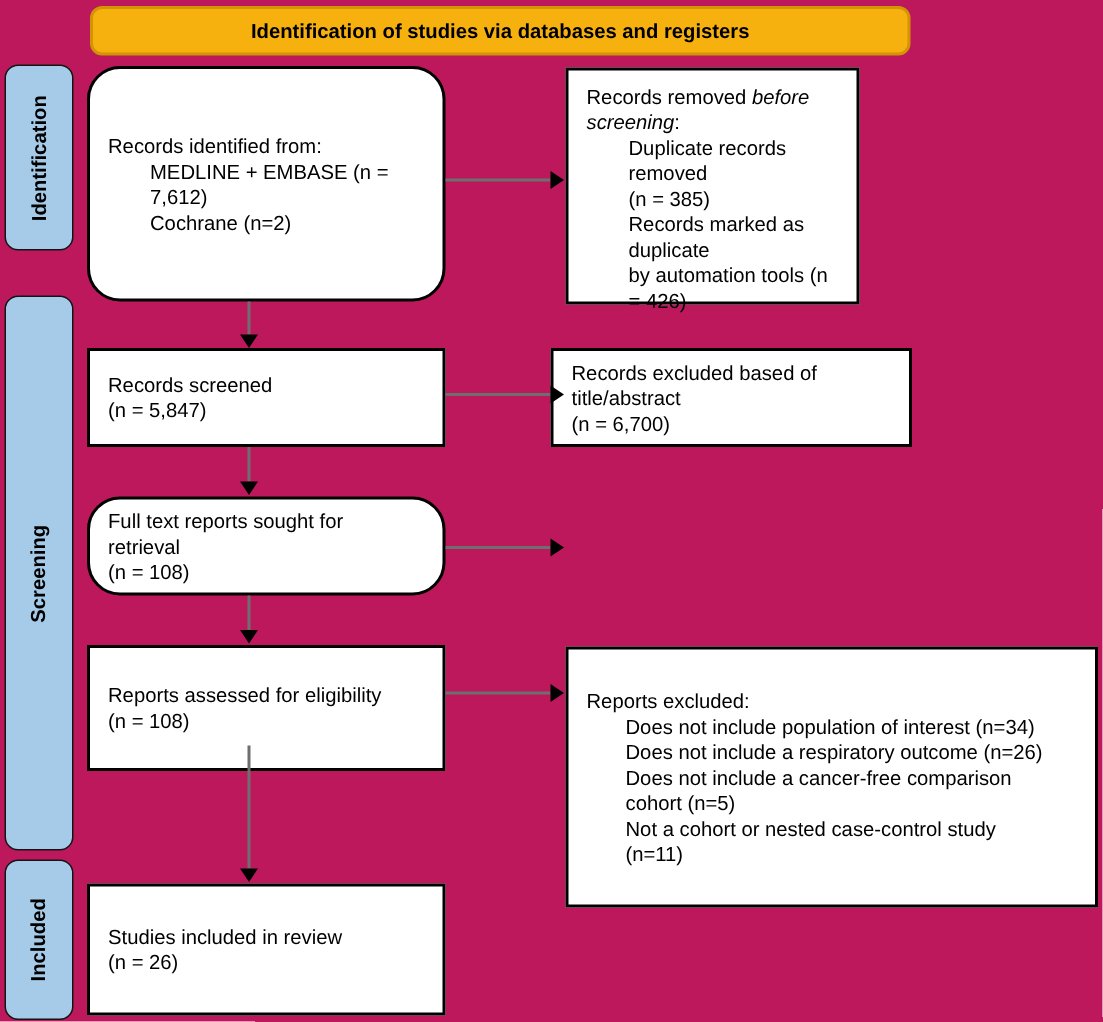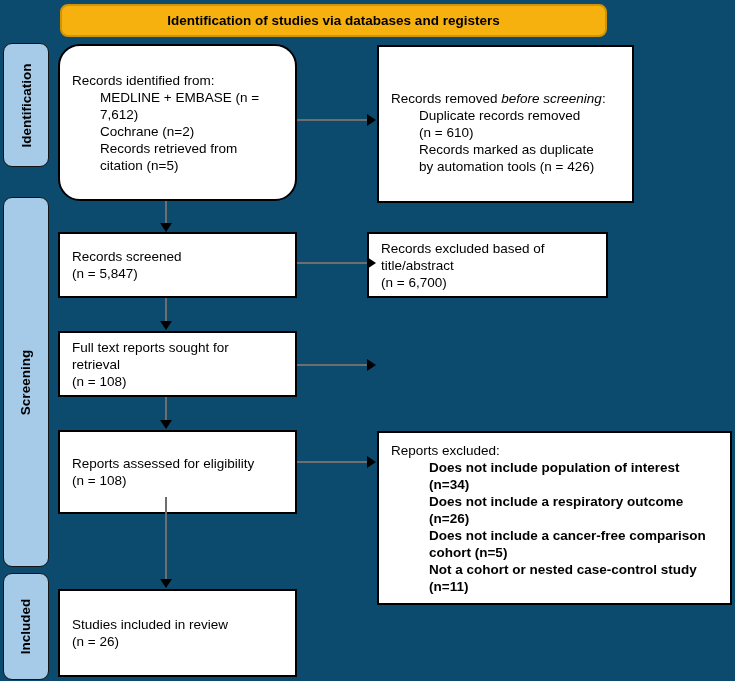--- a/index.html
+++ b/index.html
@@ -1,17 +1,17 @@
 <!DOCTYPE html>
 <html><head>
 <meta charset="utf-8">
 <style>
   html,body{margin:0;padding:0;background:#fff;}
   #canvas{
-    position:relative;width:735px;height:681px;background:#0c4a6e;overflow:hidden;
+    position:relative;width:735px;height:681px;background:#be185d;overflow:hidden;
     font-family:"Liberation Sans",sans-serif;font-size:13.5px;line-height:17px;color:#000;
   }
   
   .banner{
     position:absolute;left:60px;top:4px;width:547px;height:33px;box-sizing:border-box;
     background:#F6B10E;border:2px solid #D29403;border-radius:8px;
     display:flex;align-items:center;justify-content:center;font-weight:bold;
   }
   
   .stage{
@@ -20,21 +20,21 @@
     display:flex;align-items:center;justify-content:center;
   }
   .vtext{transform:rotate(-90deg);white-space:nowrap;font-weight:bold;}
   
   .fbox{
     position:absolute;background:#fff;border:2px solid #000;box-sizing:border-box;
     padding:4px 12px;display:flex;flex-direction:column;justify-content:center;
   }
   .btext{white-space:pre-line;}
   .bitem{margin-left:28px;white-space:pre-line;}
-  .fbox.reports-excluded .bitem{margin-left:38px;font-weight:bold;}
+  .fbox.reports-excluded .bitem{margin-left:26px;}
   em{font-style:italic;}
   
   .arrow-v{position:absolute;width:2px;background:#6E6E6E;}
   .arrow-v::after{
     content:"";position:absolute;left:-5px;bottom:-9px;width:0;height:0;
     border-left:6px solid transparent;border-right:6px solid transparent;border-top:9px solid #000;
   }
   .arrow-h{position:absolute;height:2px;background:#6E6E6E;}
   .arrow-h::after{
     content:"";position:absolute;right:-9px;top:-5px;width:0;height:0;
@@ -60,49 +60,47 @@
     <span class="vtext">Included</span>
   </div>
 
   <div class="fbox" style="left:58px;top:44px;width:239px;height:157px;border-radius:22px;">
     <div class="btext">Records identified from:</div>
     <div>
 
     <div class="bitem">MEDLINE + EMBASE (n =
 7,612)</div>
         <div class="bitem">Cochrane (n=2)</div>
-        <div class="bitem">Records retrieved from
-citation (n=5)</div>
       </div>
   </div>
 
-  <div class="fbox" style="left:377px;top:45px;width:257px;height:158px;">
+  <div class="fbox" style="left:377px;top:45px;width:196px;height:158px;">
     <div class="btext">
       <span>Records removed </span><em>before screening</em><span>:</span>
     </div>
     <div>
 
     <div class="bitem">Duplicate records removed
-(n = 610)</div>
+(n = 385)</div>
         <div class="bitem">Records marked as duplicate
 by automation tools (n = 426)</div>
       </div>
   </div>
 
   <div class="fbox" style="left:58px;top:232px;width:239px;height:66px;">
     <div class="btext">Records screened
 (n = 5,847)</div>
   </div>
   <div class="fbox" style="left:367px;top:232px;width:241px;height:66px;">
     <div class="btext">Records excluded based of
 title/abstract
 (n = 6,700)</div>
   </div>
 
-  <div class="fbox" style="left:58px;top:331px;width:239px;height:66px;">
+  <div class="fbox" style="left:58px;top:331px;width:239px;height:66px;border-radius:22px;">
     <div class="btext">Full text reports sought for
 retrieval
 (n = 108)</div>
   </div>
 
   <div class="fbox" style="left:58px;top:430px;width:239px;height:84px;">
     <div class="btext">Reports assessed for eligibility
 (n = 108)</div>
   </div>
   <div class="fbox reports-excluded" style="left:377px;top:431px;width:355px;height:174px;">

